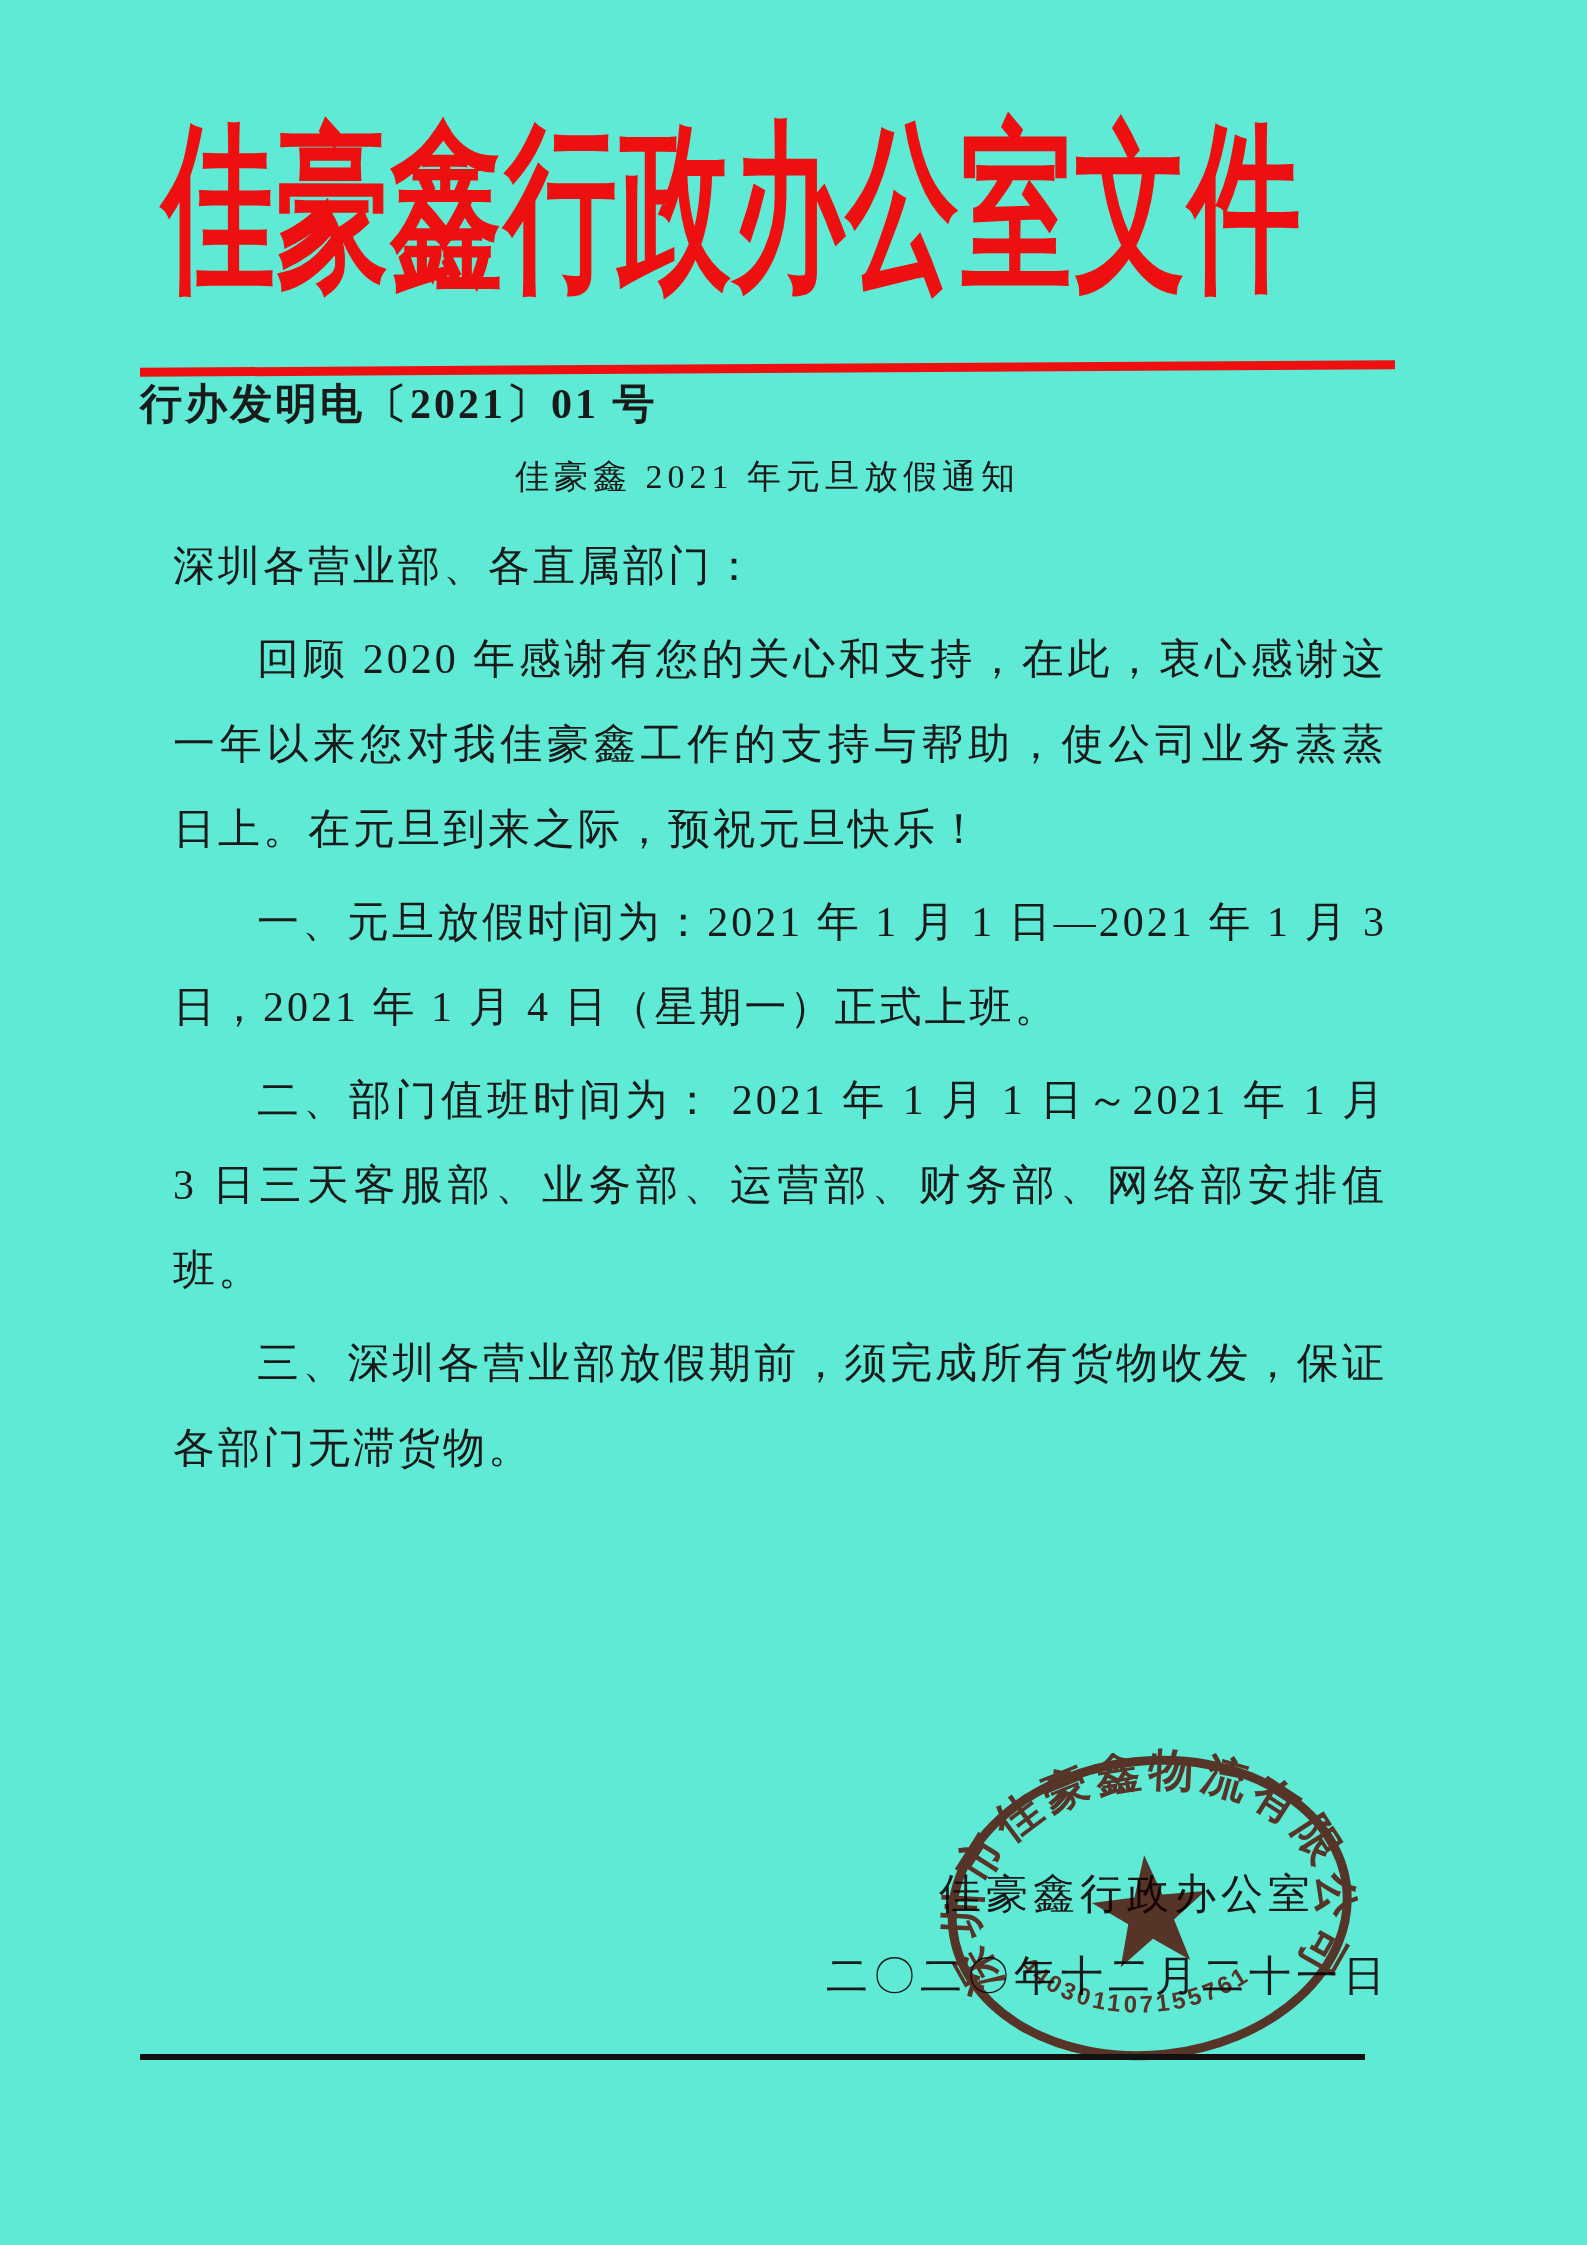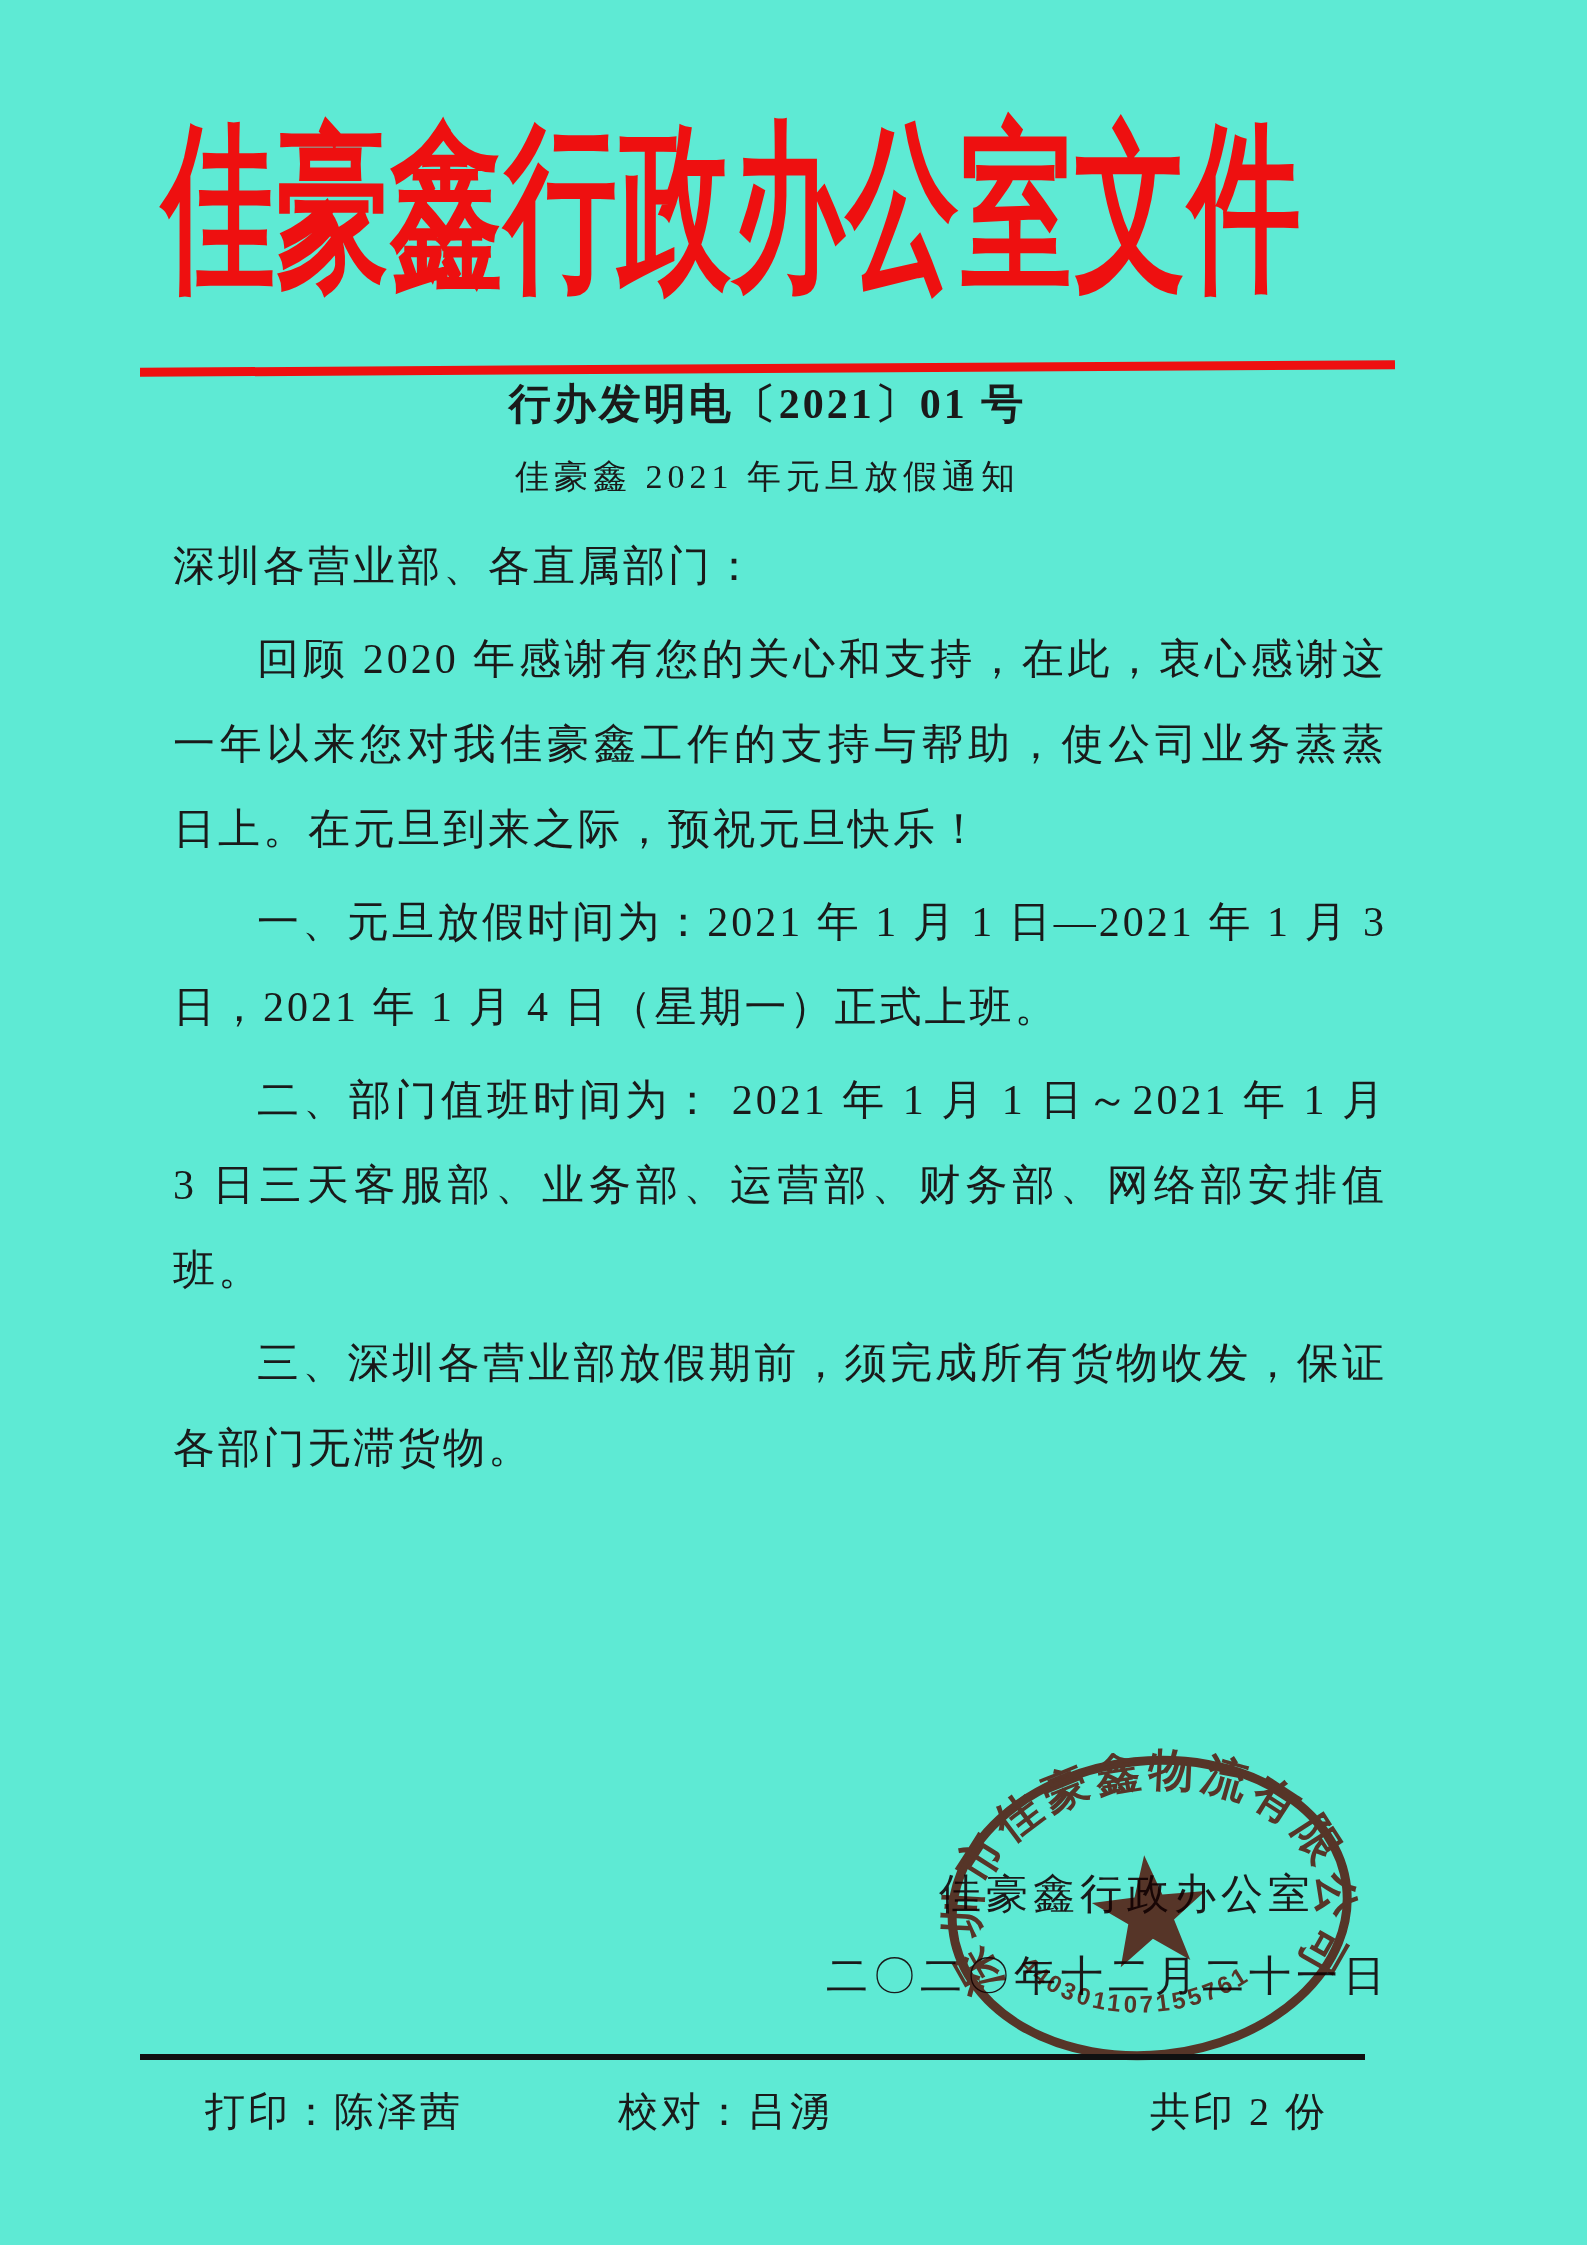--- a/index.html
+++ b/index.html
@@ -38,21 +38,20 @@
     height: 9px;
     background: #ee1010;
     transform: rotate(-0.35deg);
   }
 
   .doc-number {
     position: absolute;
     top: 378px;
     left: 140px;
     width: 1255px;
-    text-align: center;
     font-size: 42px;
     line-height: 52px;
     font-weight: bold;
     letter-spacing: 3px;
     white-space: nowrap;
   }
 
   .doc-title {
     position: absolute;
     top: 446px;
@@ -168,19 +167,14 @@
       <textPath href="#stampTopArc" startOffset="4">深圳市佳豪鑫物流有限公司</textPath>
     </text>
     <polygon fill="#e8281e" points="215,105 229,146 272,147 238,172 250,214 215,189 180,214 192,172 158,147 201,146"></polygon>
     <text font-size="24" font-weight="bold" fill="#e8281e" letter-spacing="3.5" font-family="Liberation Sans, sans-serif">
       <textPath href="#stampBottomArc" startOffset="6">440301107155761</textPath>
     </text>
   </svg>
 
   <div class="footer-rule"></div>
 
-  <div class="footer">
-    <span class="f-print">打印：陈泽茜</span>
-    <span class="f-proof">校对：吕湧</span>
-    <span class="f-copies">共印 2 份</span>
-  </div>
 
 </div>
 
 </body></html>

